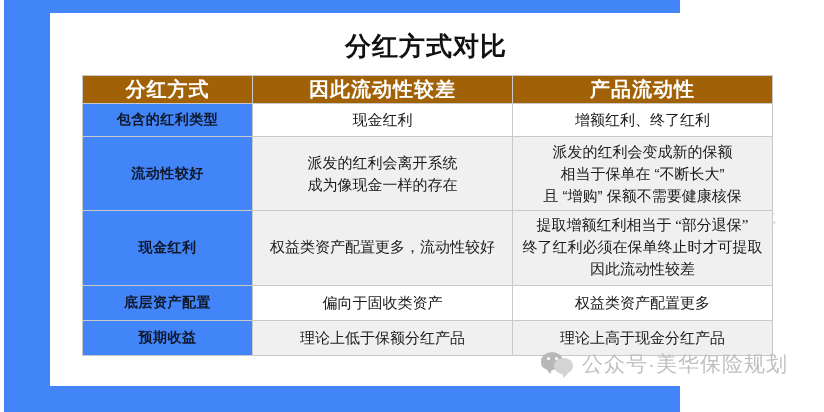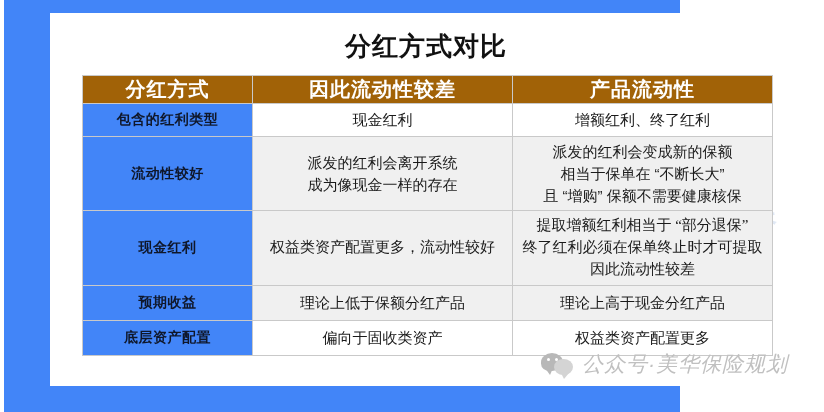--- a/index.html
+++ b/index.html
@@ -144,24 +144,23 @@
   .h-4 { height: 56px; font-family: Liberation Serif, serif; }
   .h-5 { height: 26px; }
   .h-6 { height: 26px; }
 
   
   #brand {
     position: absolute;
     right: 14px;
     bottom: 8px;
     display: flex;
-    align-items: center;
+    align-items: flex-start;
     gap: 7px;
     z-index: 5;
-    font-style: italic;
   }
   #brand .wechat {
     width: 34px;
     height: 26px;
     position: relative;
     display: inline-block;
   }
   #brand .wechat .b1 {
     position: absolute;
     left: 0; top: 2px;
@@ -249,29 +248,29 @@
         </tr>
 
 
         <tr>
           <td class="rowlab h-4">现金红利</td>
           <td class="val bg-gray h-4">权益类资产配置更多，流动性较好</td>
           <td class="val bg-gray h-4">提取增额红利相当于 “部分退保”<br>终了红利必须在保单终止时才可提取<br>因此流动性较差</td>
         </tr>
 
         <tr>
+          <td class="rowlab h-5">底层资产配置</td>
+          <td class="val bg-white h-5">偏向于固收类资产</td>
+          <td class="val bg-white h-5">权益类资产配置更多</td>
+        </tr>
+
+        <tr>
           <td class="rowlab h-6">预期收益</td>
           <td class="val bg-gray h-6">理论上低于保额分红产品</td>
           <td class="val bg-gray h-6">理论上高于现金分红产品</td>
-        </tr>
-
-        <tr>
-          <td class="rowlab h-5">底层资产配置</td>
-          <td class="val bg-white h-5">偏向于固收类资产</td>
-          <td class="val bg-white h-5">权益类资产配置更多</td>
         </tr>
       </tbody>
     </table>
 
     <div id="brand">
       <span class="wechat">
         <span class="b1"></span>
         <span class="b2"></span>
         <span class="d d1"></span>
         <span class="d d2"></span>

